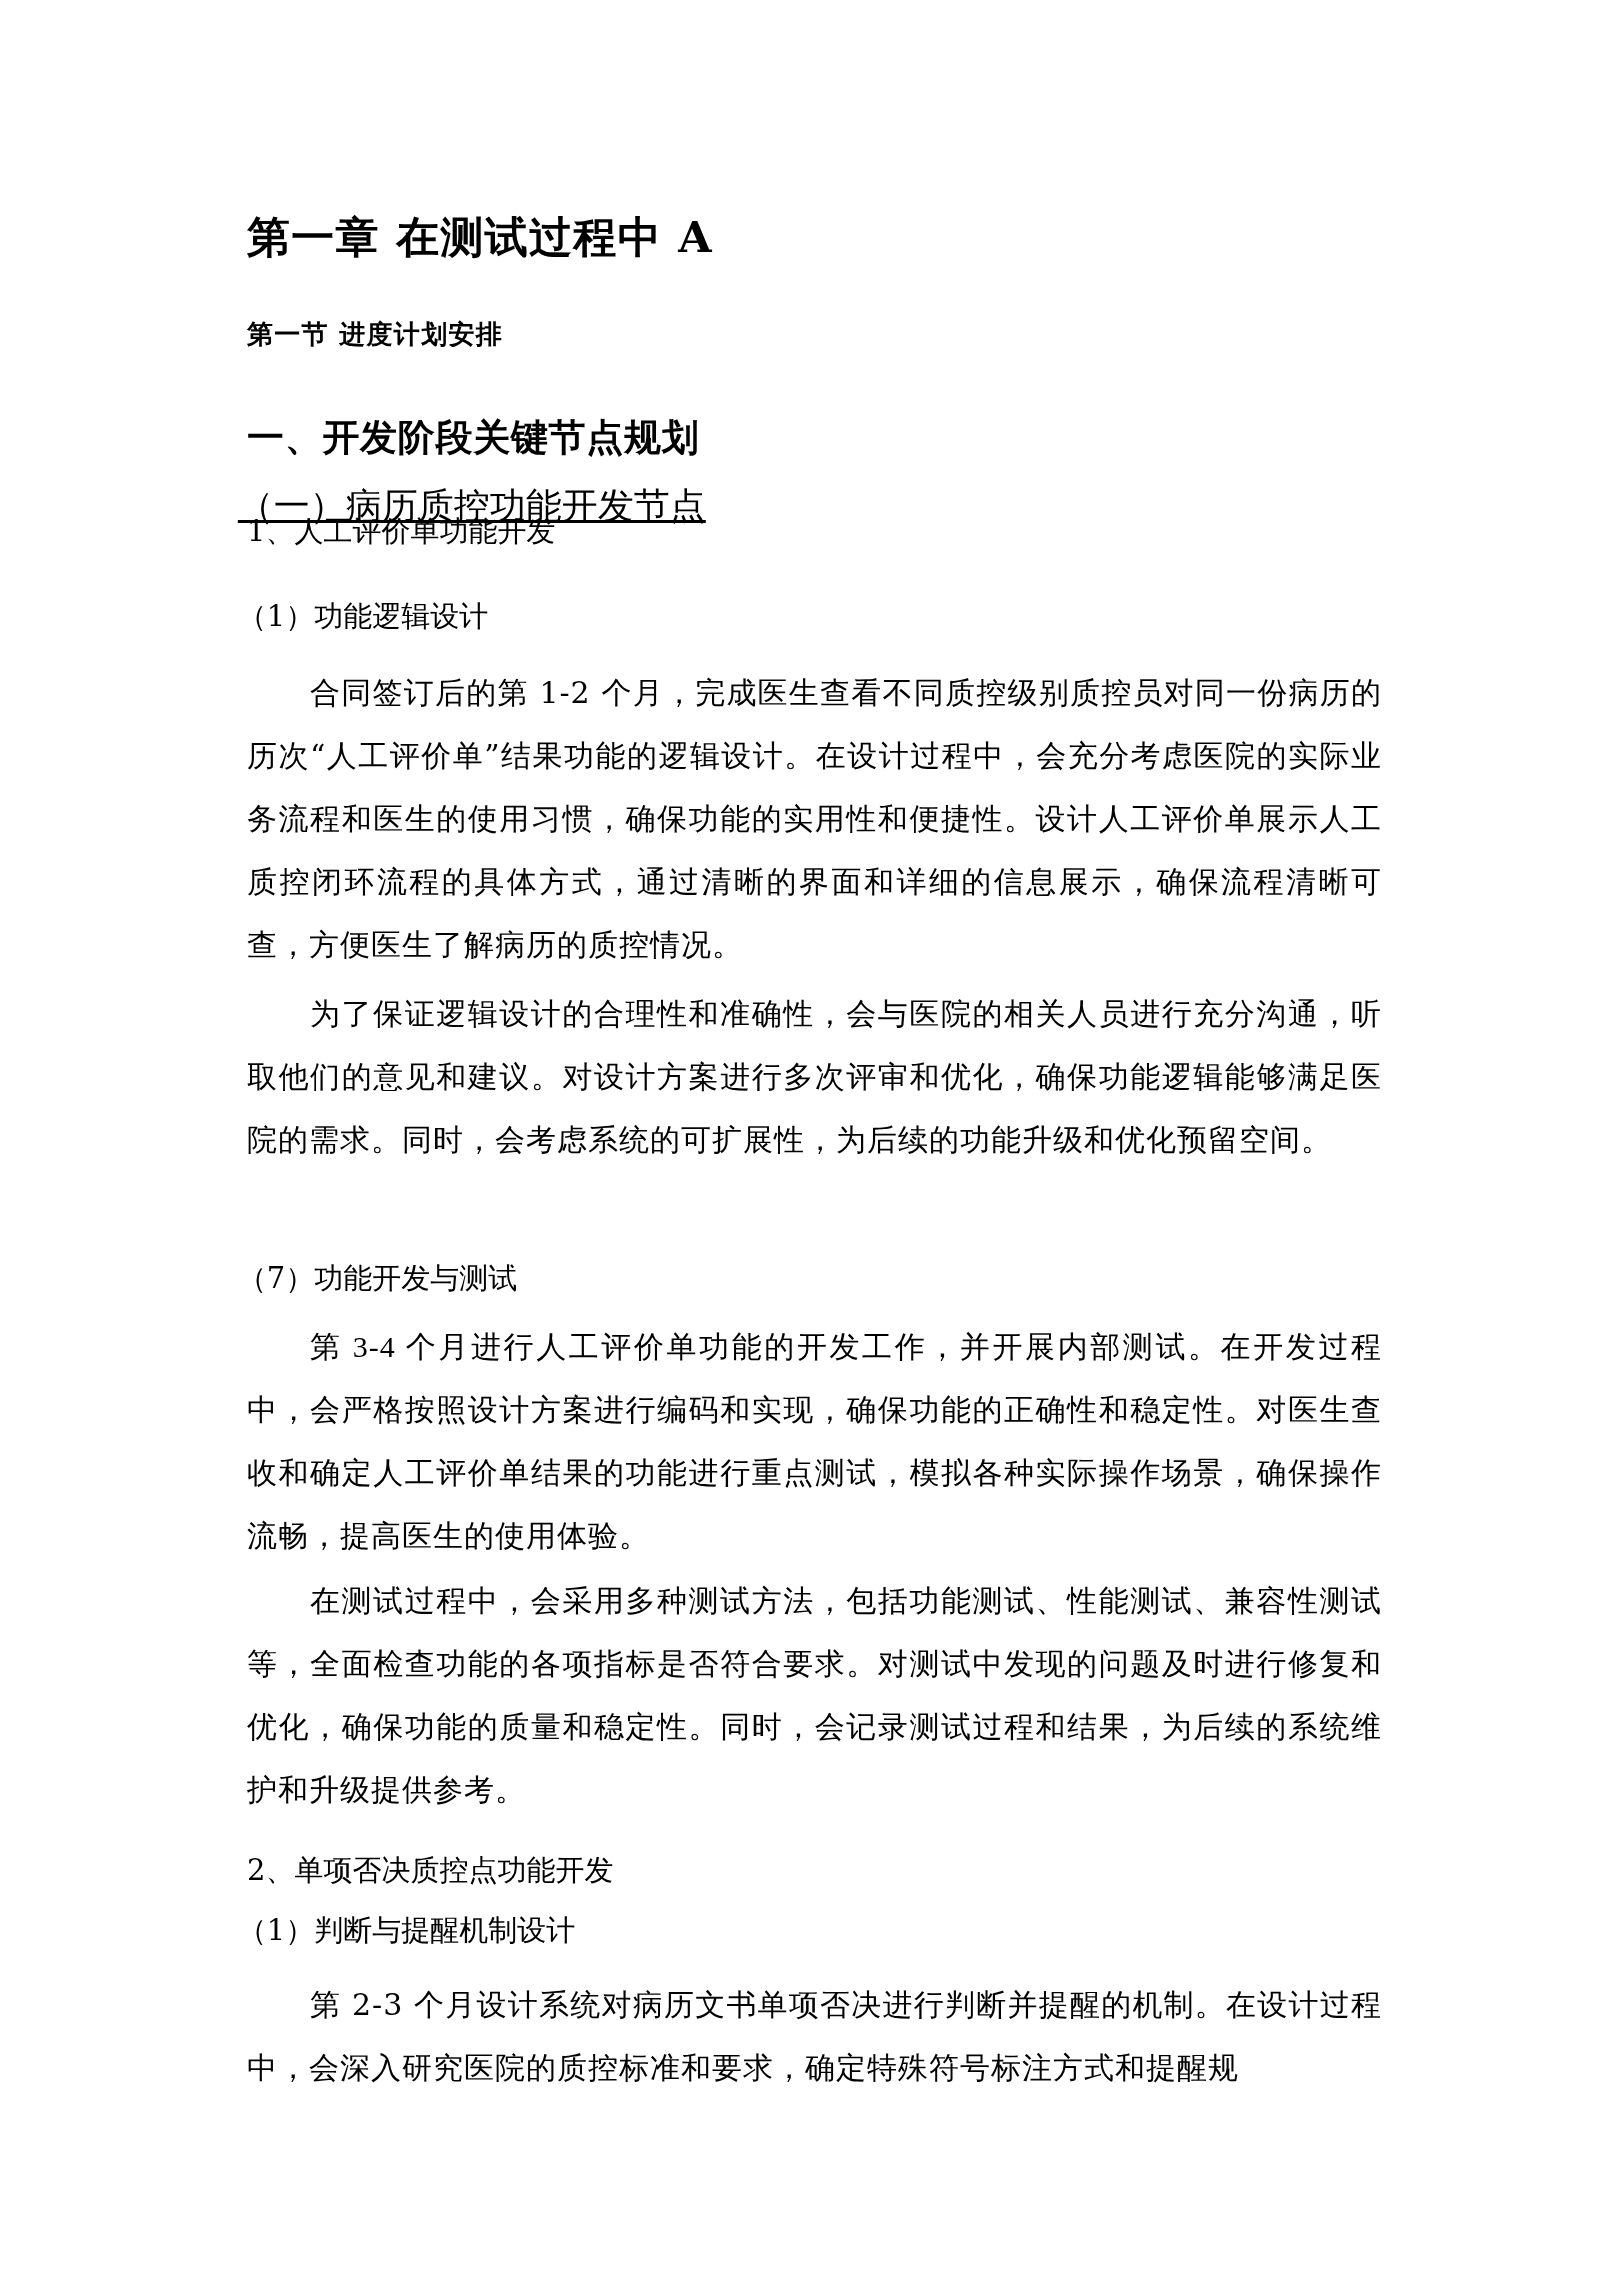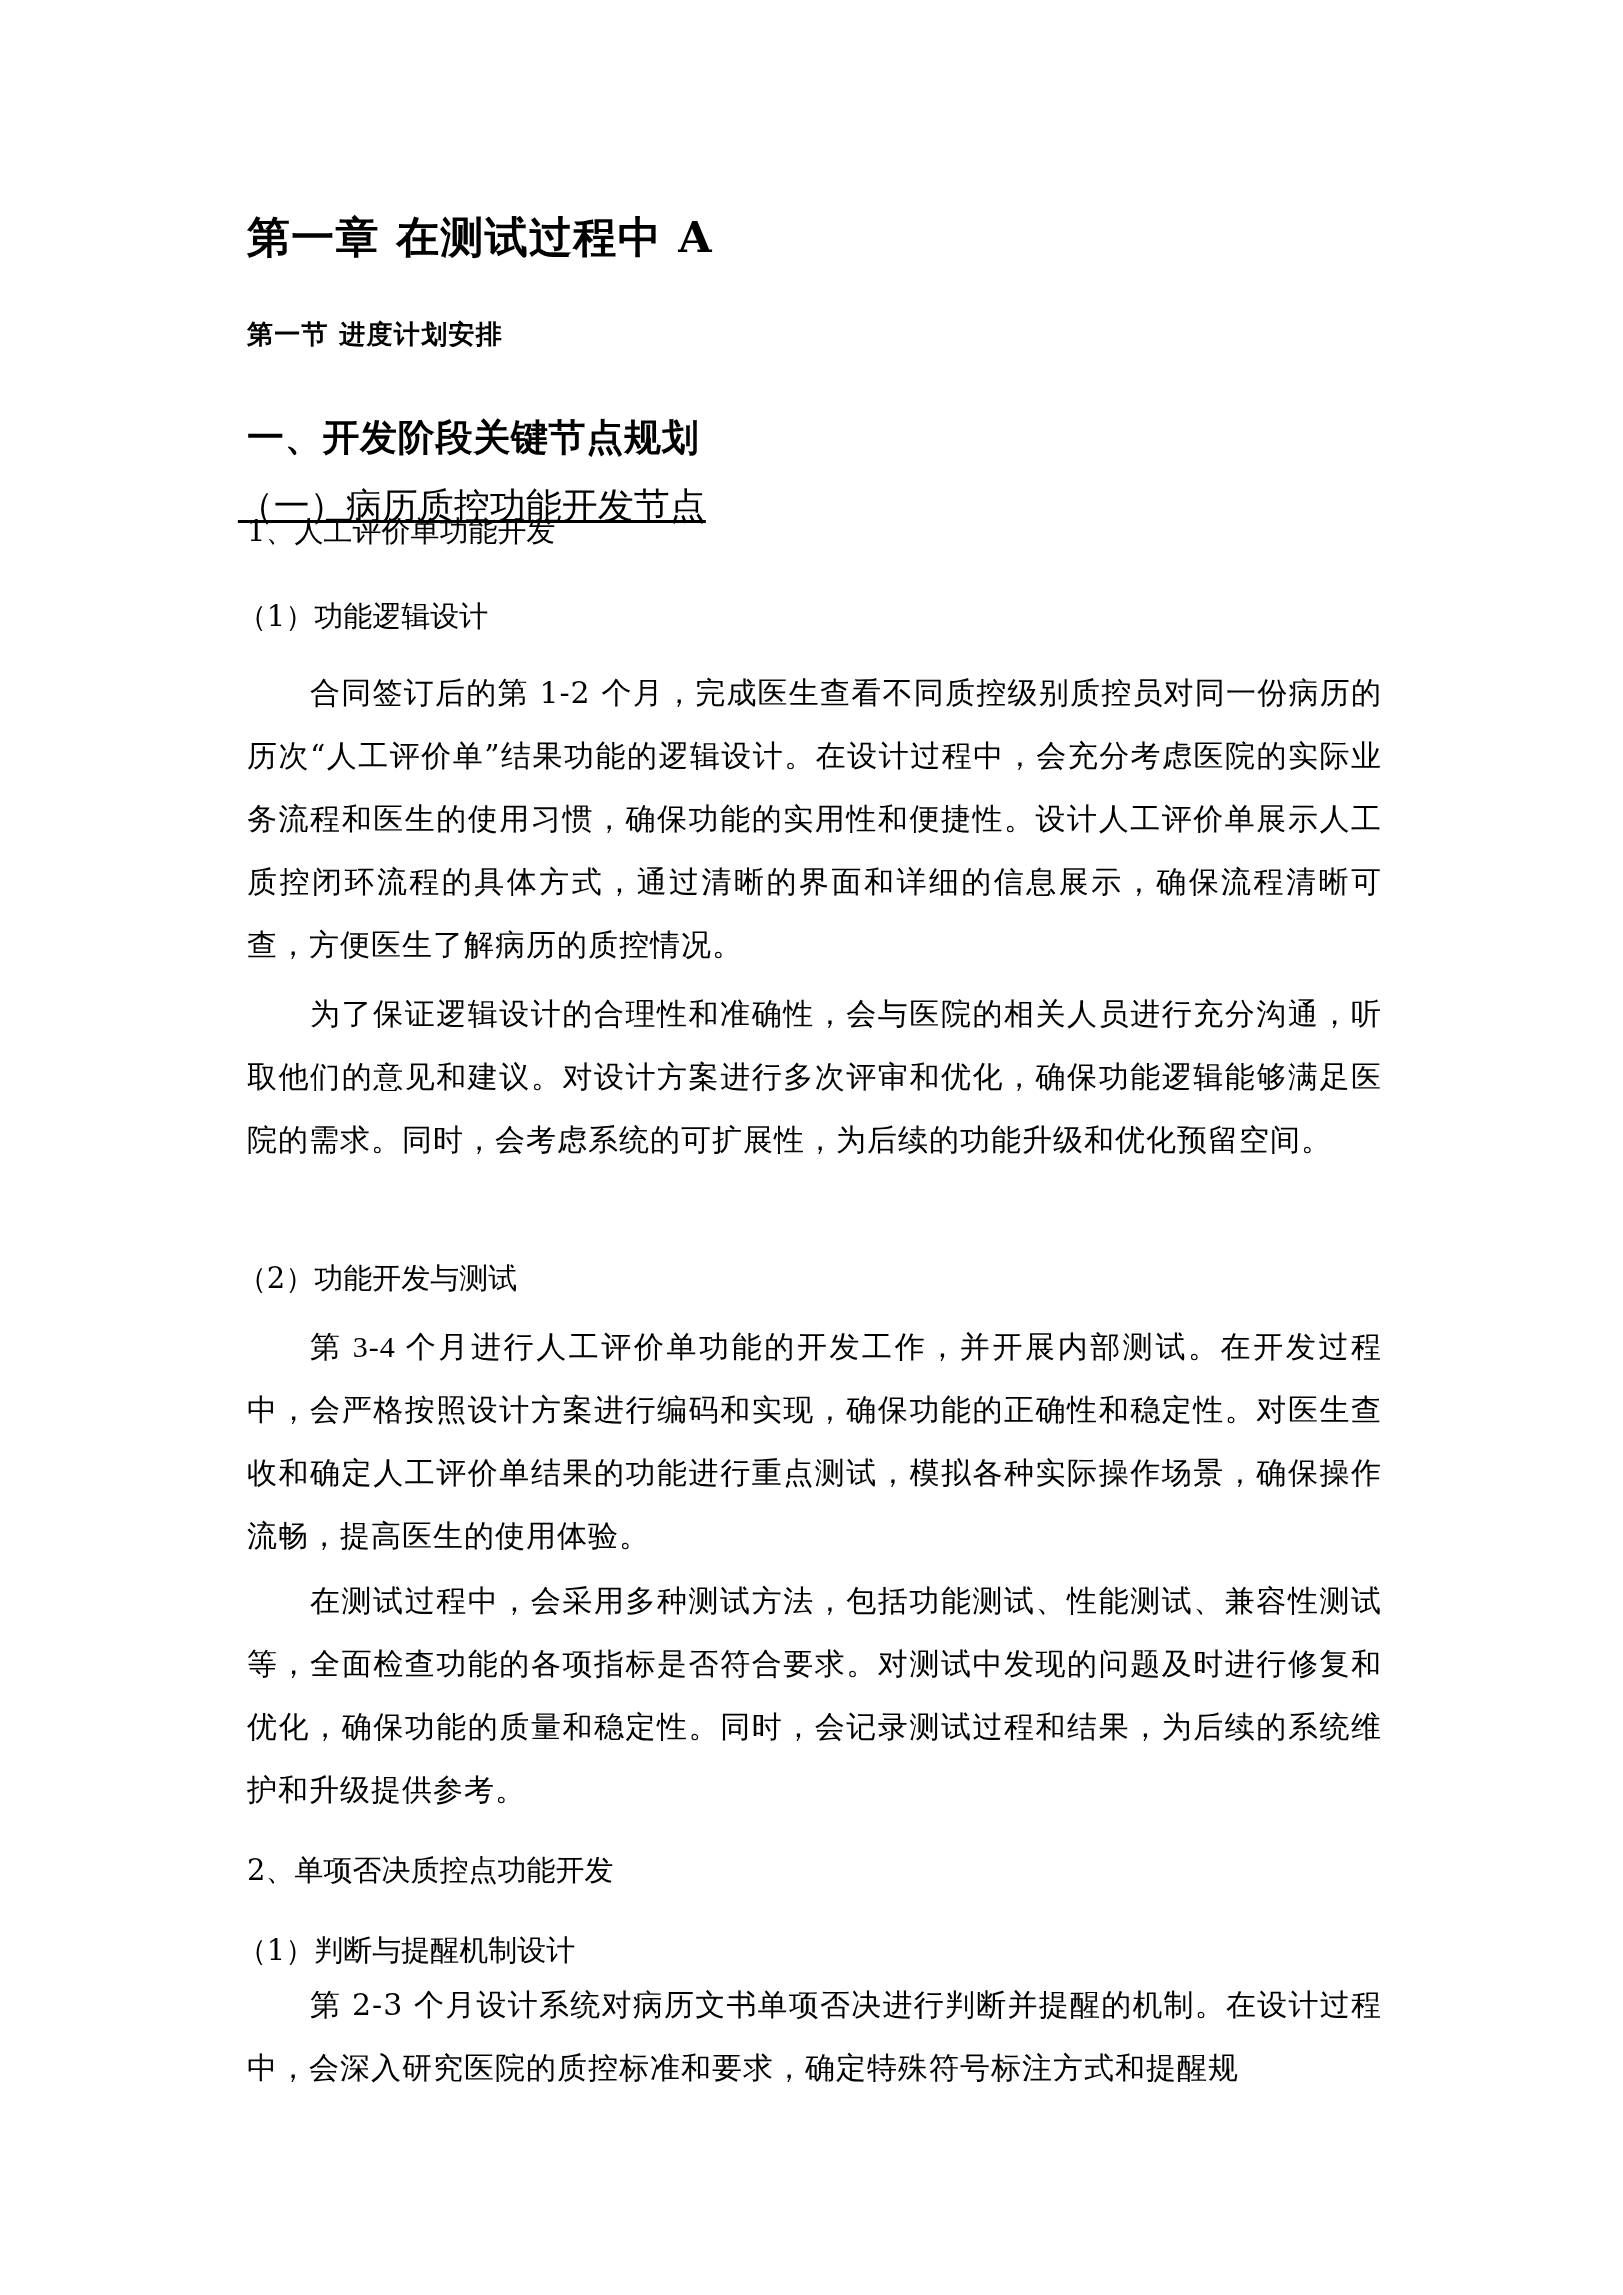--- a/index.html
+++ b/index.html
@@ -22,23 +22,23 @@
   <div class="h2">第一节  进度计划安排</div>
   <div class="h3">一、开发阶段关键节点规划</div>
   <div class="h4" style="left:-9.2px;text-decoration:underline;">（一）病历质控功能开发节点</div>
 
   <div class="lab" style="top:513px;">1、人工评价单功能开发</div>
   <div class="lab" style="top:598px; left:-9.2px;">（1）功能逻辑设计</div>
 
   <div class="para" style="top:661px;">合同签订后的第 1-2 个月，完成医生查看不同质控级别质控员对同一份病历的历次“人工评价单”结果功能的逻辑设计。在设计过程中，会充分考虑医院的实际业务流程和医生的使用习惯，确保功能的实用性和便捷性。设计人工评价单展示人工质控闭环流程的具体方式，通过清晰的界面和详细的信息展示，确保流程清晰可查，方便医生了解病历的质控情况。</div>
   <div class="para" style="top:982px;">为了保证逻辑设计的合理性和准确性，会与医院的相关人员进行充分沟通，听取他们的意见和建议。对设计方案进行多次评审和优化，确保功能逻辑能够满足医院的需求。同时，会考虑系统的可扩展性，为后续的功能升级和优化预留空间。</div>
 
-  <div class="lab" style="top:1260px; left:-9.2px;">（2）功能开发与测试</div>
+  <div class="lab" style="top:1260px; left:-9.2px;">（7）功能开发与测试</div>
 
   <div class="para" style="top:1315px;font-family:Liberation Serif, serif;">第 3-4 个月进行人工评价单功能的开发工作，并开展内部测试。在开发过程中，会严格按照设计方案进行编码和实现，确保功能的正确性和稳定性。对医生查收和确定人工评价单结果的功能进行重点测试，模拟各种实际操作场景，确保操作流畅，提高医生的使用体验。</div>
   <div class="para" style="top:1569px;">在测试过程中，会采用多种测试方法，包括功能测试、性能测试、兼容性测试等，全面检查功能的各项指标是否符合要求。对测试中发现的问题及时进行修复和优化，确保功能的质量和稳定性。同时，会记录测试过程和结果，为后续的系统维护和升级提供参考。</div>
 
   <div class="lab" style="top:1852px;text-align:right;">2、单项否决质控点功能开发</div>
-  <div class="lab" style="top:1912px; left:-9.2px;margin-top:20px;">（1）判断与提醒机制设计</div>
+  <div class="lab" style="top:1912px; left:-9.2px;">（1）判断与提醒机制设计</div>
 
   <div class="para" style="top:1973px;">第 2-3 个月设计系统对病历文书单项否决进行判断并提醒的机制。在设计过程中，会深入研究医院的质控标准和要求，确定特殊符号标注方式和提醒规</div>
 </div>
 
 
 </body></html>

